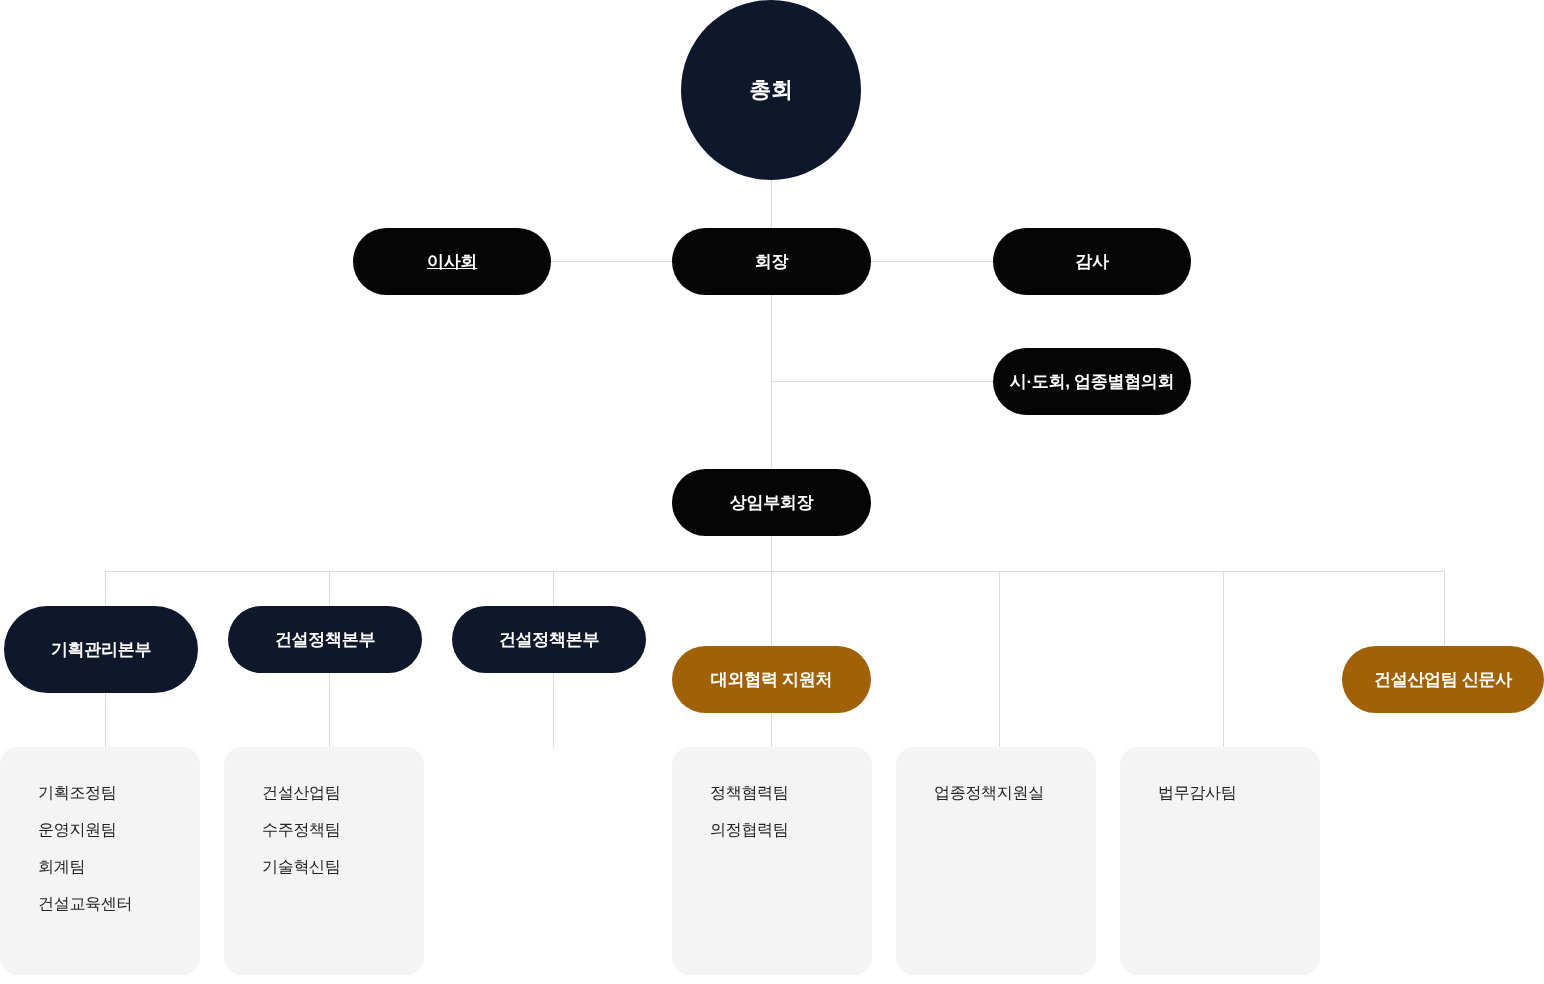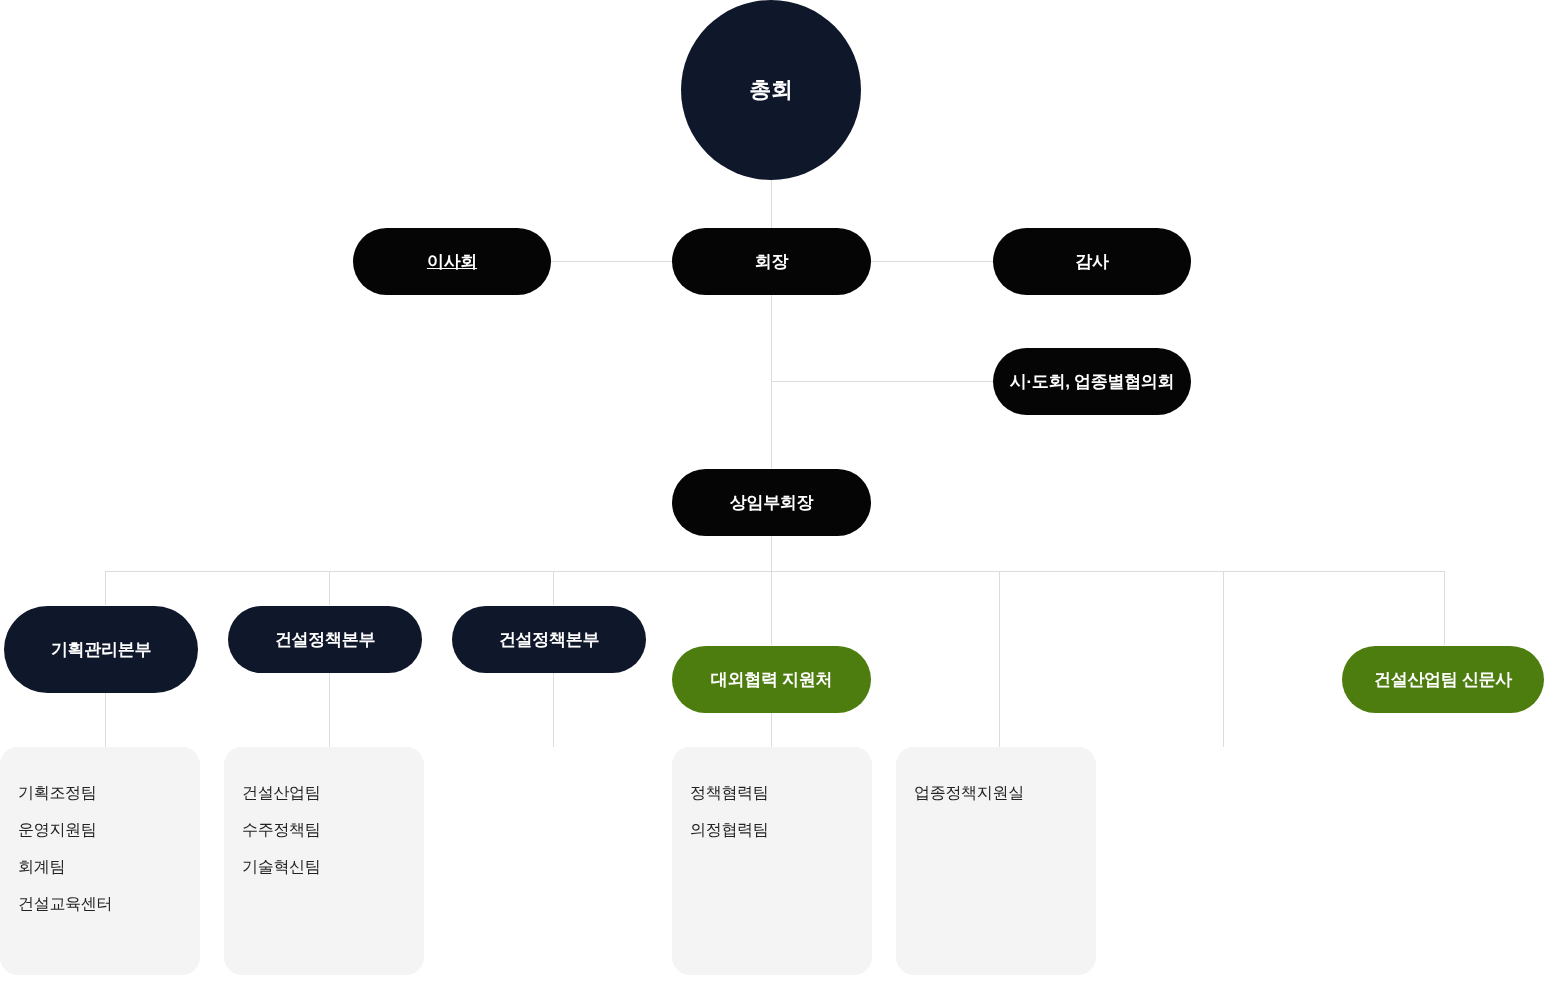--- a/index.html
+++ b/index.html
@@ -45,29 +45,29 @@
     border-radius: 50%;
     font-size: 22px;
   }
   .node-pill {
     border-radius: 999px;
     font-size: 17px;
   }
 
   .c-cyan  { background: #0f172a; }
   .c-black { background: #050505; }
-  .c-gray  { background: #4d7c0f; }
+  .c-gray  { background: #a16207; }
 
   
   .panel {
     position: absolute;
     background: #f4f4f4;
     border-radius: 18px;
     box-sizing: border-box;
-    padding: 38px 0 0 18px;
+    padding: 38px 0 0 38px;
     z-index: 2;
   }
   .panel-item {
     color: #222222;
     font-size: 16px;
     font-weight: 500;
     letter-spacing: -0.3px;
     line-height: 1;
     margin-bottom: 21px;
     white-space: nowrap;
@@ -143,14 +143,17 @@
 
   <div class="panel" style="left:672px; top:747px; width:200px; height:228px;">
     <div class="panel-item">정책혐력팀</div>
     <div class="panel-item">의정협력팀</div>
   </div>
 
   <div class="panel" style="left:896px; top:747px; width:200px; height:228px;">
     <div class="panel-item">업종정책지원실</div>
   </div>
 
+  <div class="panel" style="left:1120px; top:747px; width:200px; height:228px;">
+    <div class="panel-item">법무감사팀</div>
+  </div>
 
 </div>
 
 </body></html>

